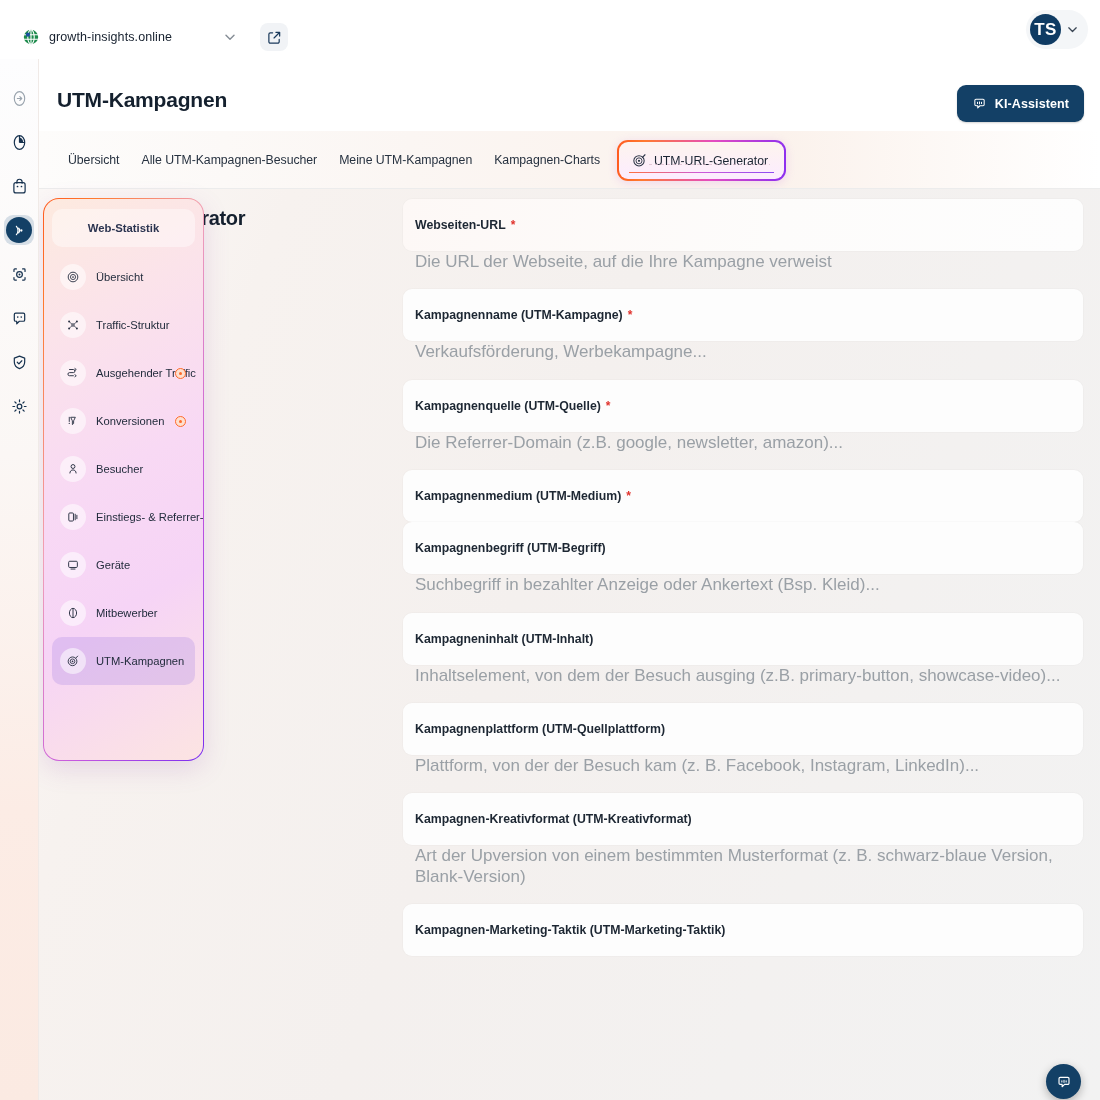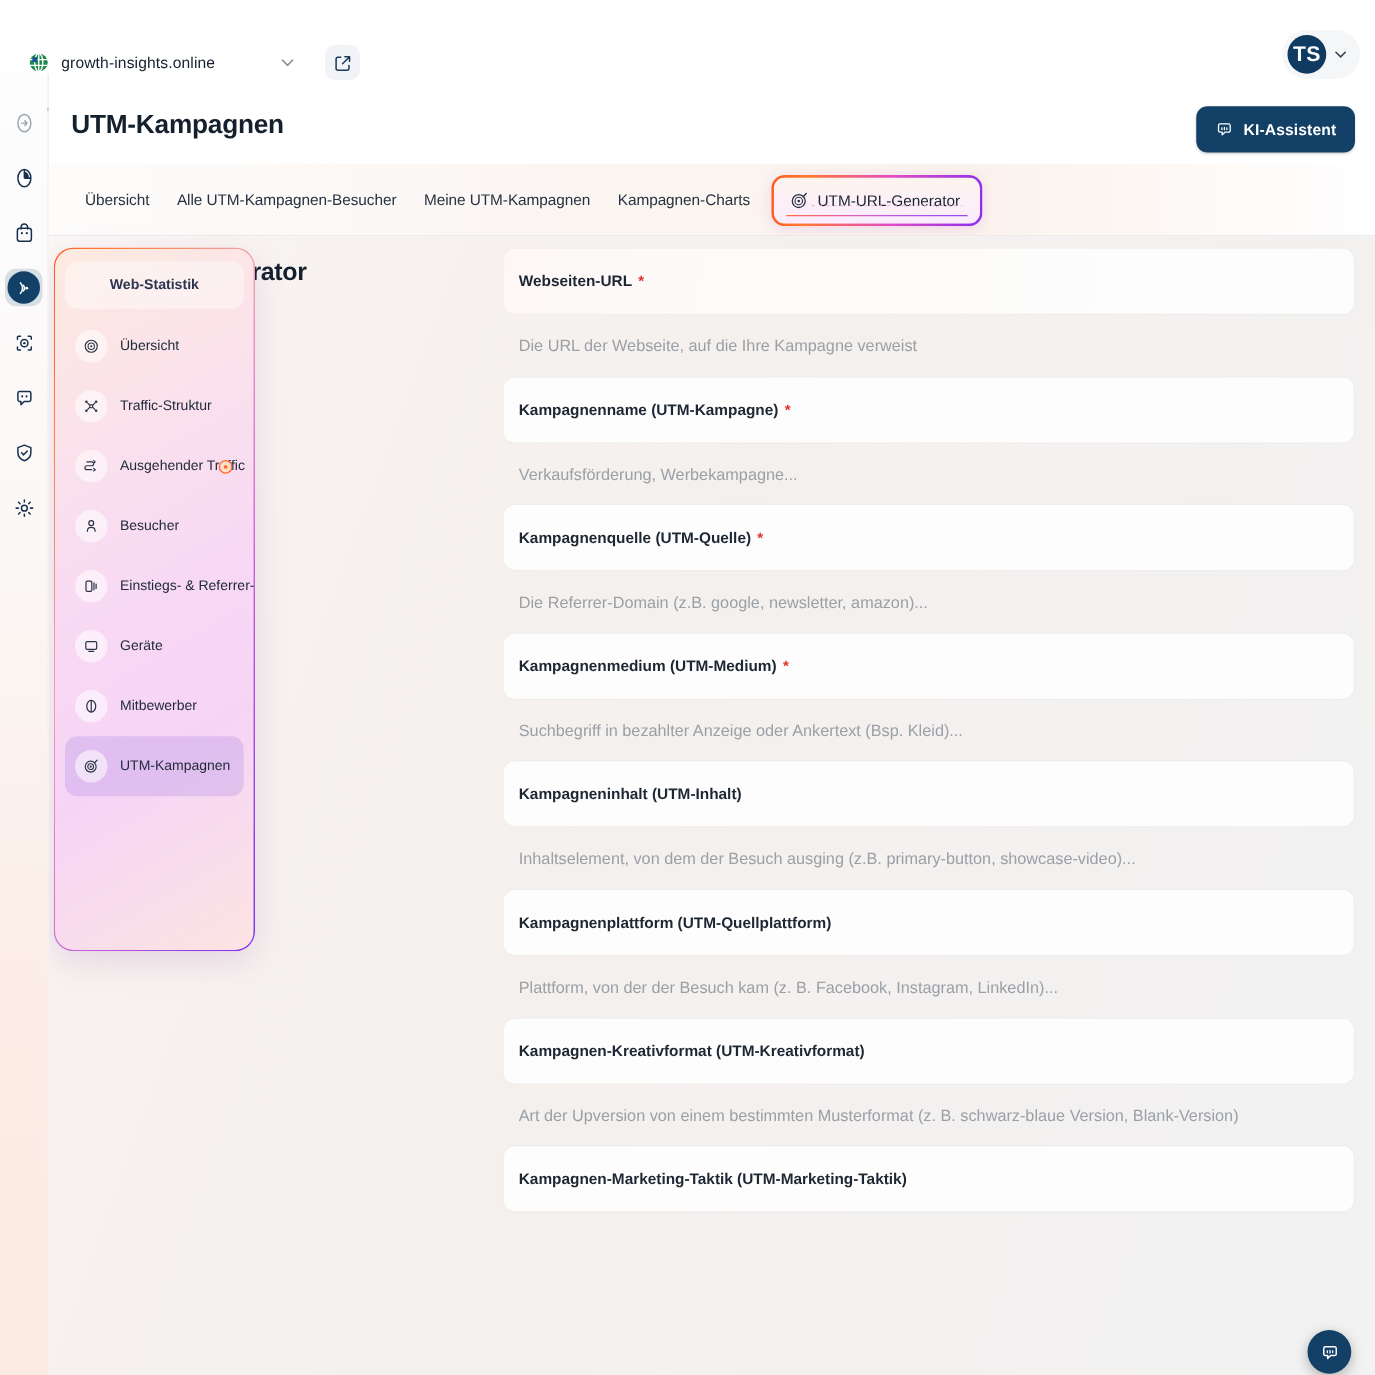--- a/index.html
+++ b/index.html
@@ -6,23 +6,23 @@
   html, body { width: 1100px; height: 1100px; overflow: hidden; }
   body {
     font-family: "Liberation Sans", sans-serif;
     background: #ffffff;
     color: #1a2332;
     -webkit-font-smoothing: antialiased;
   }
 
   
   .topbar {
-    position: absolute; left: 0; top: 14px; width: 1100px; height: 75px;
+    position: absolute; left: 0; top: 0; width: 1100px; height: 75px;
     background: #ffffff;
-    border-bottom: 3px solid #a16207;
+    border-bottom: 1px solid #a16207;
     display: flex; align-items: center;
   }
   .url-pill {
     display: flex; align-items: center; gap: 9px;
     margin-left: 14px; padding: 6px 8px 6px 8px;
     border-radius: 8px; cursor: default;
   }
   .globe-ic { width: 18px; height: 18px; flex: 0 0 18px; }
   .url-text { font-size: 12.5px; color: #16202e; letter-spacing: .1px; }
   .chev { width: 14px; height: 14px; margin-left: 42px; opacity: .62; }
@@ -171,21 +171,21 @@
   }
   .fld {
     height: 52px; background: #fdfdfd; border-radius: 9px;
     display: flex; align-items: center; padding: 0 12px;
     font-size: 12.3px; font-weight: 600; color: #1d2733;
     box-shadow: 0 0 0 1px rgba(0,0,0,.015);
   }
   .fld.tinted { background: linear-gradient(100deg,#fdf8f6 0%,#fdfcfb 55%,#fdfdfd 100%); }
   .req { color: #e0332d; margin-left: 5px; font-size: 12px; }
   .hint {
-    font-size: 13px; color: #9aa0a6; padding: 18px 2px 17px 12px; line-height: 1.2;
+    font-size: 17px; color: #9aa0a6; padding: 1px 2px 17px 12px; line-height: 1.2;
   }
 
   
   .fab {
     position: absolute; right: 19px; bottom: 11px;
     width: 35px; height: 35px; border-radius: 50%;
     background: #134066; color: #fff;
     display: flex; align-items: center; justify-content: center;
     box-shadow: 0 3px 10px rgba(0,0,0,.28);
   }
@@ -391,20 +391,33 @@
             <path d="M11.4 3.2l1.8 1.3-1.8 1.3" fill="none" stroke="#2c3445" stroke-width="1.2" stroke-linecap="round" stroke-linejoin="round"></path>
             <path d="M11.4 11.2l1.8 1.3-1.8 1.3" fill="none" stroke="#2c3445" stroke-width="1.2" stroke-linecap="round" stroke-linejoin="round"></path>
           </svg>
         </span>
         <span class="fly-label">Ausgehender Traffic</span>
         <span class="fly-badge">
             <i></i>
           </span>
       </div>
 
+      <div class="fly-item">
+        <span class="fly-ic">
+          <svg viewBox="0 0 18 18" width="14" height="14">
+            <path d="M6 4.2h6l-2.2 4.6v3.4l-1.6 1.4V8.8z" fill="none" stroke="#2c3445" stroke-width="1.2" stroke-linejoin="round"></path>
+            <path d="M4.2 4.2v5.4" stroke="#2c3445" stroke-width="1.2" stroke-linecap="round"></path>
+            <circle cx="4.2" cy="12" r=".9" fill="#2c3445"></circle>
+          </svg>
+        </span>
+        <span class="fly-label">Konversionen</span>
+        <span class="fly-badge">
+            <i></i>
+          </span>
+      </div>
 
       <div class="fly-item">
         <span class="fly-ic">
           <svg viewBox="0 0 18 18" width="14" height="14">
             <circle cx="9" cy="5.8" r="2.5" fill="none" stroke="#2c3445" stroke-width="1.25"></circle>
             <path d="M5 14.2c0-2.4 1.8-4 4-4s4 1.6 4 4" fill="none" stroke="#2c3445" stroke-width="1.25" stroke-linecap="round"></path>
           </svg>
         </span>
         <span class="fly-label">Besucher</span>
       </div>
@@ -470,20 +483,23 @@
         <span>Kampagnenquelle (UTM-Quelle)</span>
         <span class="req">*</span>
       </div>
       <div class="hint">Die Referrer-Domain (z.B. google, newsletter, amazon)...</div>
 
       <div class="fld">
         <span>Kampagnenmedium (UTM-Medium)</span>
         <span class="req">*</span>
       </div>
 
+      <div class="fld">
+        <span>Kampagnenbegriff (UTM-Begriff)</span>
+      </div>
       <div class="hint">Suchbegriff in bezahlter Anzeige oder Ankertext (Bsp. Kleid)...</div>
 
       <div class="fld">
         <span>Kampagneninhalt (UTM-Inhalt)</span>
       </div>
       <div class="hint">Inhaltselement, von dem der Besuch ausging (z.B. primary-button, showcase-video)...</div>
 
       <div class="fld">
         <span>Kampagnenplattform (UTM-Quellplattform)</span>
       </div>

